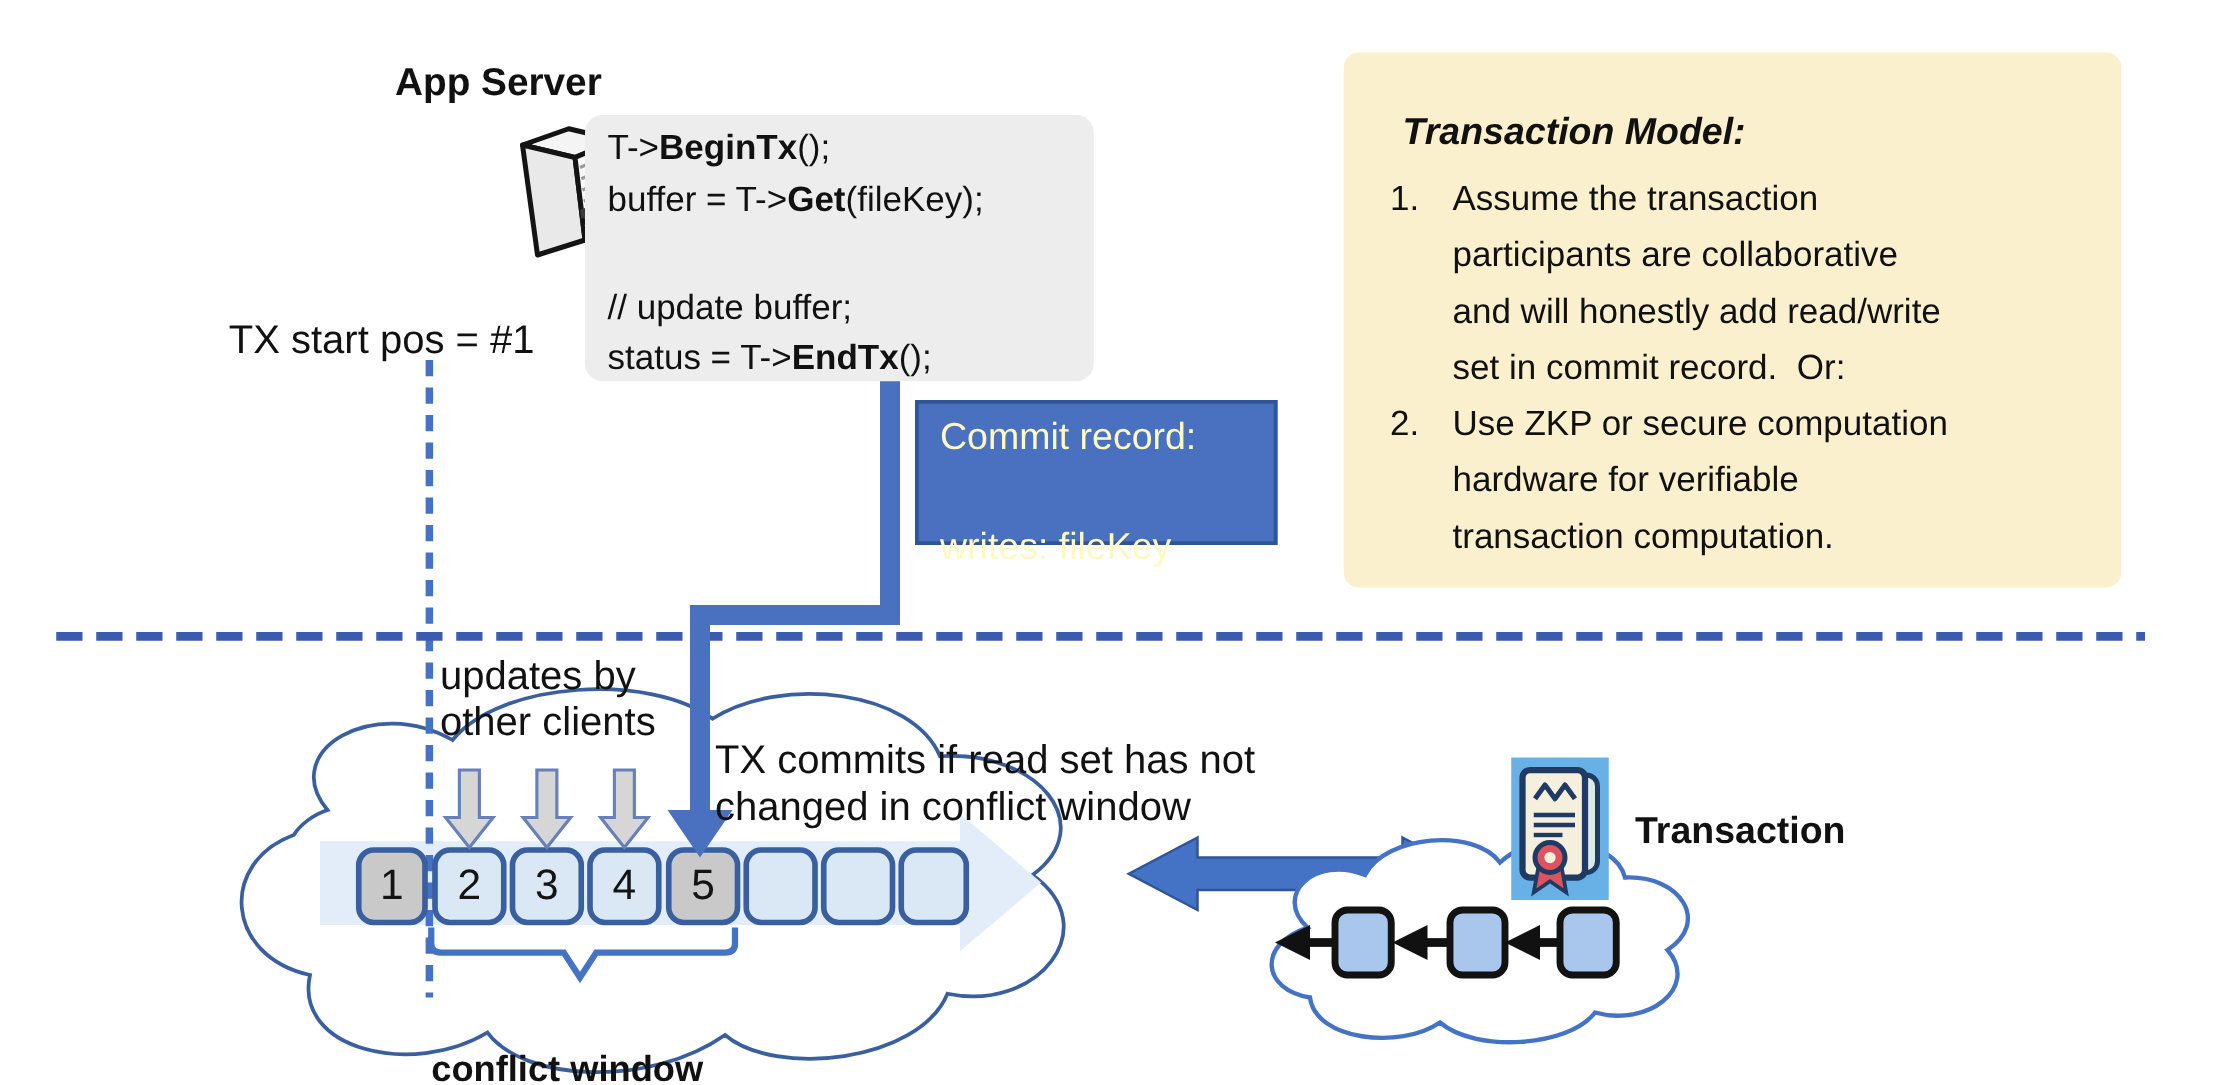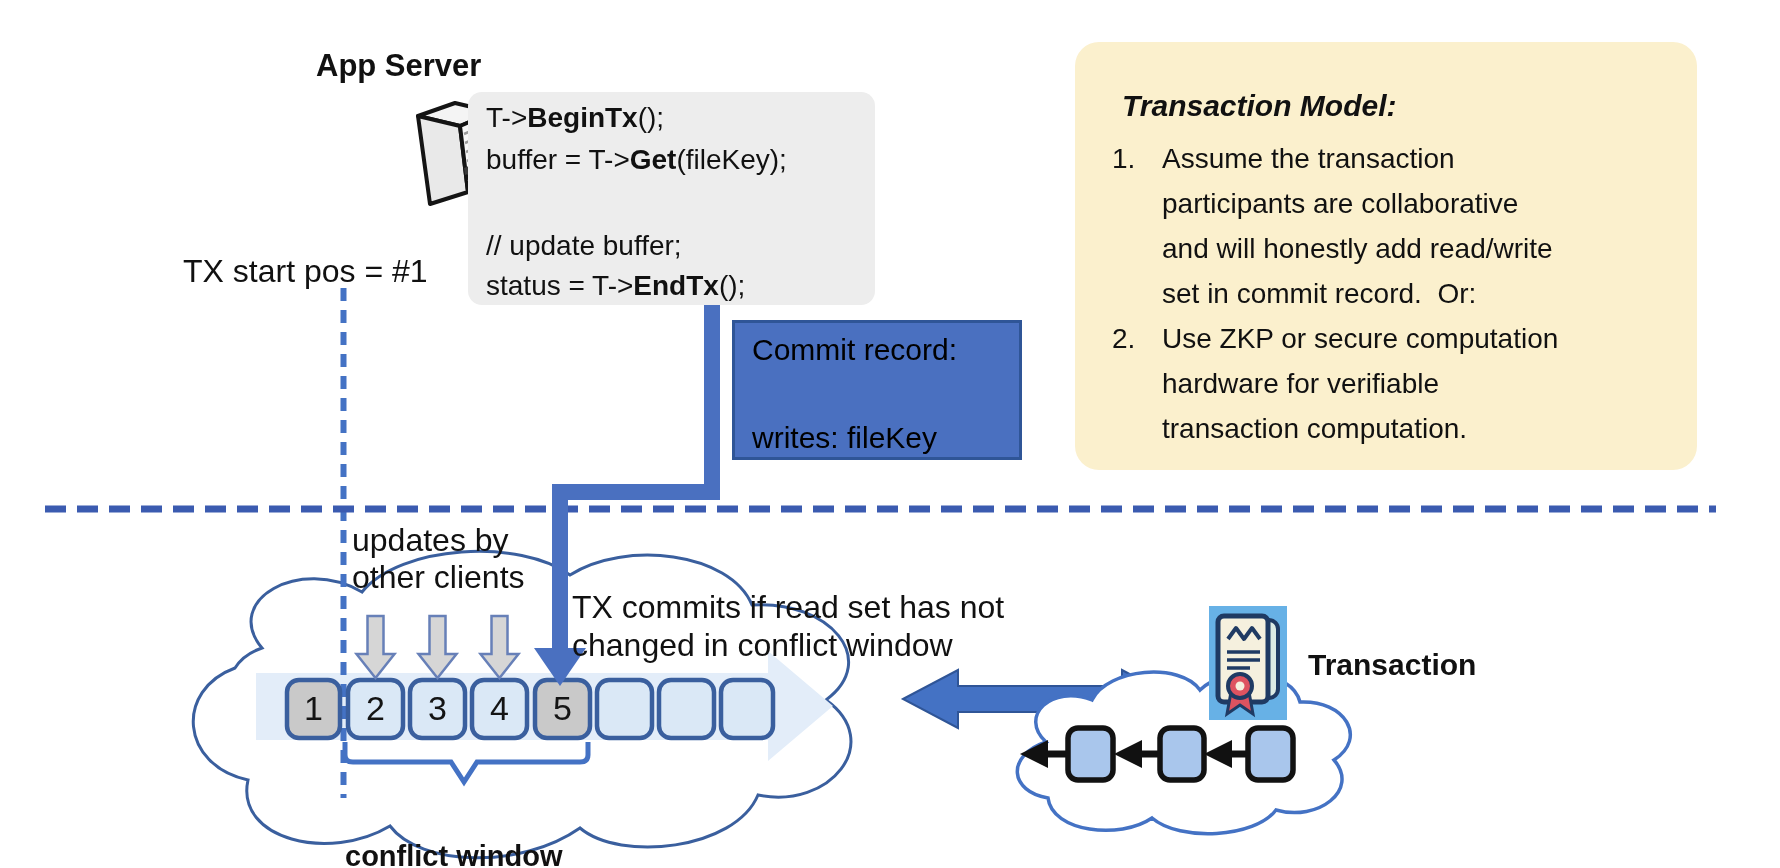--- a/index.html
+++ b/index.html
@@ -23,24 +23,24 @@
   .dash-h{stroke:var(--c-dash_blue,#3b5bb0);stroke-width:7;stroke-dasharray:21 11;}
   .bracket{stroke:var(--c-accent_blue,#4472c4);stroke-width:5;fill:none;}
   .sync{fill:var(--c-accent_blue,#4472c4);stroke:var(--c-dark_blue_border,#2f5597);stroke-width:2;}
   .chain-blk{fill:var(--c-chain_block_fill,#a9c6ec);stroke:#121212;stroke-width:5.5;}
   .chain-ln{stroke:#111;stroke-width:7;}
   .chain-hd{fill:#111;}
 
   .app-title{font-size:31px;font-weight:bold;}
   .code-box{left:468px;top:92px;width:407px;height:213px;background:var(--c-code_bg,#ededed);border-radius:14px;}
   .code-line{position:absolute;left:18px;font-size:28px;line-height:42px;height:42px;white-space:pre;}
-  .commit-box{left:732px;top:320px;width:290px;height:140px;background:var(--c-commit_bg,#4a70c0);
-    border:3px solid var(--c-dark_blue_border,#2f5597);box-sizing:border-box;color:#000000;}
+  .commit-box{left:732px;top:320px;width:290px;height:116px;background:var(--c-commit_bg,#4a70c0);
+    border:3px solid var(--c-dark_blue_border,#2f5597);box-sizing:border-box;color:#fef9c3;}
   .commit-line{position:absolute;left:17px;font-size:30px;line-height:44px;height:44px;white-space:pre;}
-  .note-box{left:1075px;top:42px;width:622px;height:428px;background:var(--c-note_bg,#fbf0cd);border-radius:24px;}
+  .note-box{left:1075px;top:42px;width:622px;height:428px;background:var(--c-note_bg,#fbf0cd);border-radius:12px;}
   .note-title{position:absolute;left:47px;top:47px;font-size:30px;font-weight:bold;font-style:italic;}
   .note-list{position:absolute;left:37px;top:94px;width:560px;font-size:28px;line-height:45px;}
   .note-item{display:flex;}
   .note-num{width:50px;flex:0 0 50px;}
   .note-text{flex:1;}
   .lbl{font-size:32px;line-height:38px;}
   .bold{font-weight:bold;}
   .blknum{position:absolute;top:689px;width:55px;text-align:center;font-size:34px;color:#141414;}
 </style>
 </head>

